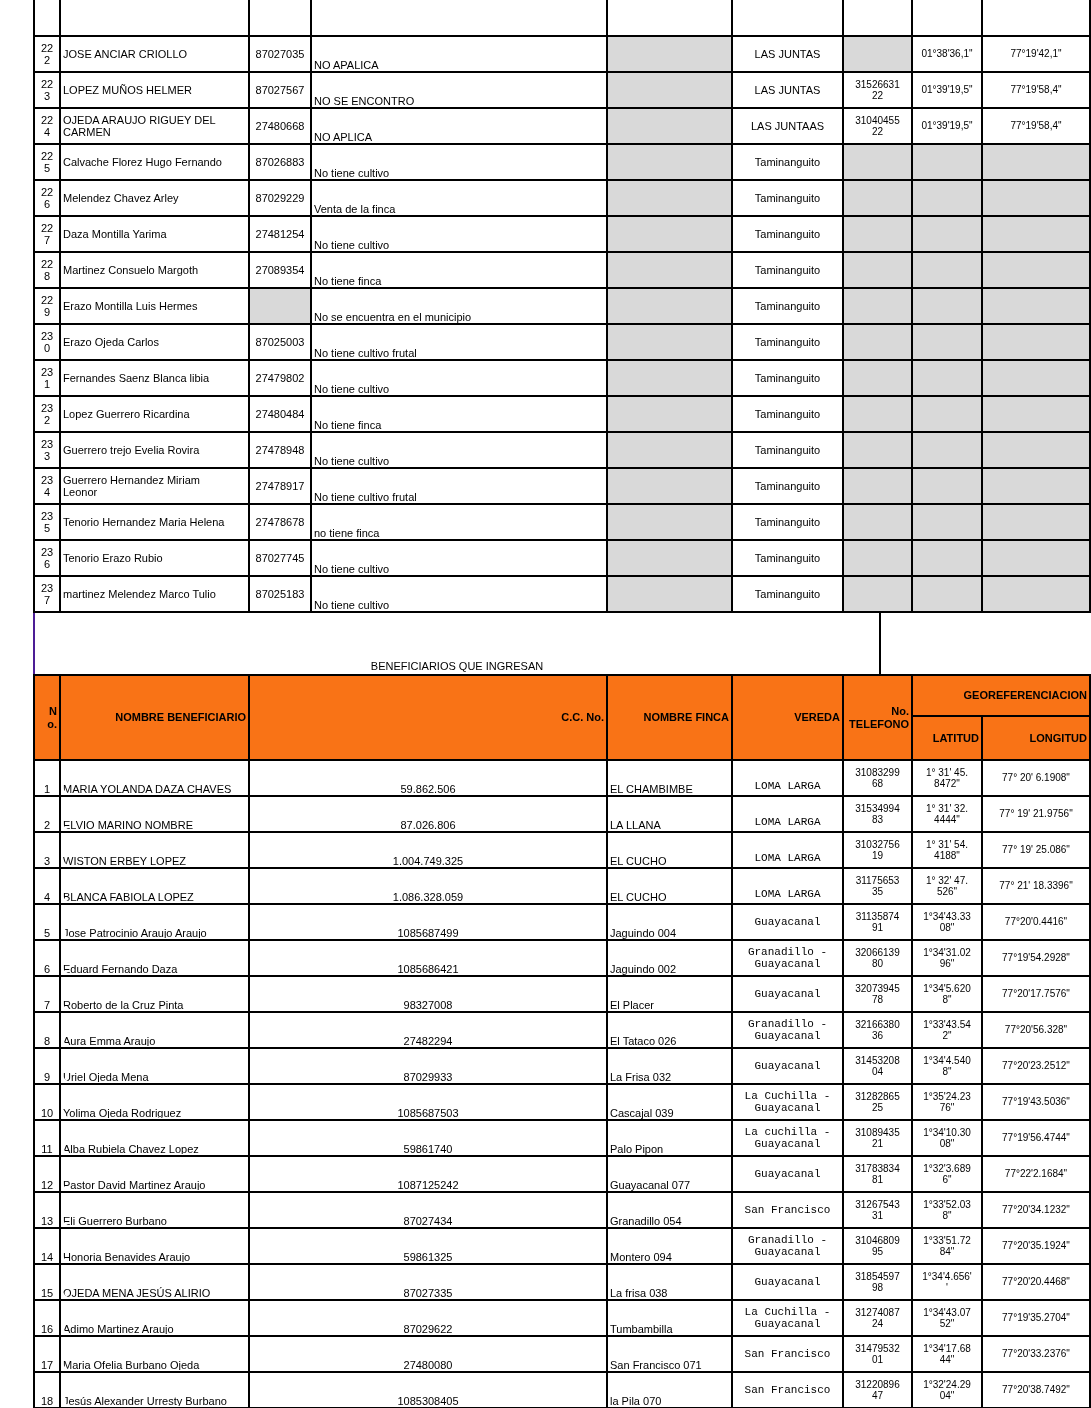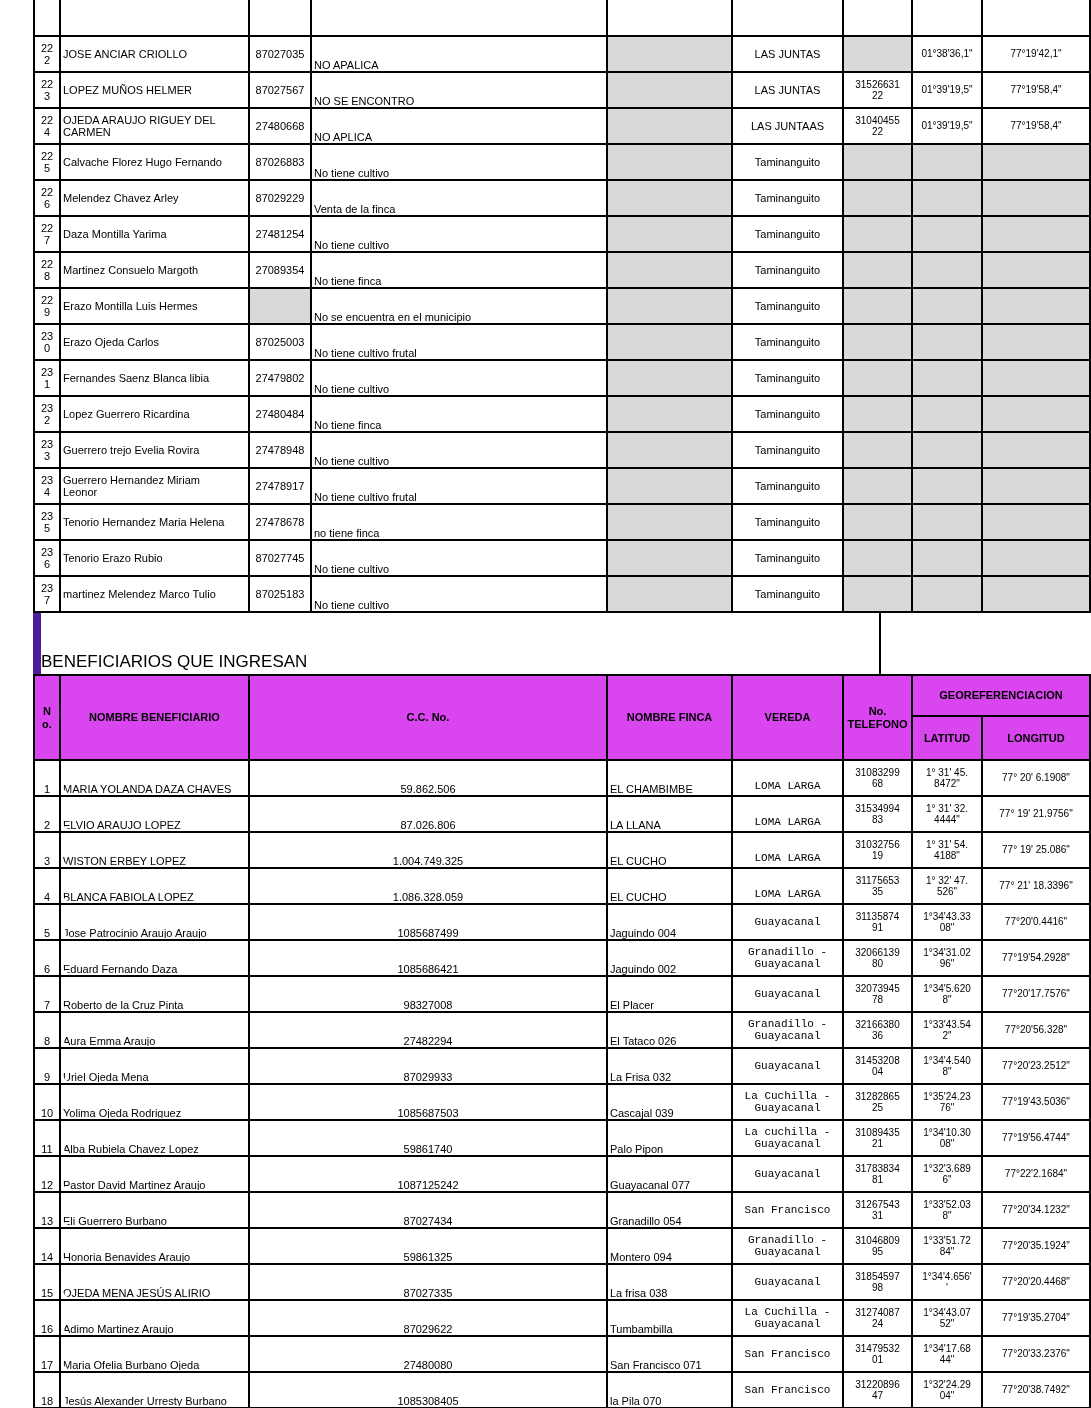--- a/index.html
+++ b/index.html
@@ -39,29 +39,29 @@
   .b-name { text-align:left;   vertical-align:bottom; padding-bottom:3px;border-radius:12px; }
   .b-cc   { text-align:center; vertical-align:bottom; padding-bottom:3px;border-radius:14px; }
   .b-finca{ text-align:left; vertical-align:bottom; padding-bottom:3px; }
   .b-vereda { text-align:center; vertical-align:middle;font-family:Liberation Mono, monospace; }
   .b-tel, .b-lat, .b-lon { text-align:center; vertical-align:middle; font-size:10px; }
   
   #bottom-body tr:nth-child(-n+4) .b-vereda { vertical-align:bottom; padding-bottom:3px; }
 
   
   .title-box {
-    height:61px; border-left:8px solid #4c1d95; border-right:2px solid #000;
-    display:flex; align-items:flex-end; justify-content:flex-start;
-    font-size:17px; padding-bottom:2px; box-sizing:border-box;
+    height:61px; border-left:2px solid #4c1d95; border-right:2px solid #000;
+    display:flex; align-items:flex-end; justify-content:center;
+    font-size:11px; padding-bottom:2px; box-sizing:border-box;
   }
 
   
   table.tbl thead th {
-    font-weight:bold; text-align:center; vertical-align:middle;
-    background:#d946ef;
+    font-weight:bold; text-align:right; vertical-align:middle;
+    background:#f97316;
   }
   tr.h1 { height:41px; }
   tr.h2 { height:44px; }
 </style>
 </head>
 <body>
 
 <div class="sheet">
 
   <table class="tbl top">
@@ -327,21 +327,21 @@
           <td class="b-finca">EL CHAMBIMBE</td>
           <td class="b-vereda">LOMA LARGA</td>
           <td class="b-tel">31083299
 68</td>
           <td class="b-lat">1° 31' 45.
 8472"</td>
           <td class="b-lon">77° 20' 6.1908"</td>
         </tr>
         <tr>
           <td class="b-no">2</td>
-          <td class="b-name">ELVIO ARAUJO LOPEZ</td>
+          <td class="b-name">ELVIO MARINO NOMBRE</td>
           <td class="b-cc">87.026.806</td>
           <td class="b-finca">LA LLANA</td>
           <td class="b-vereda">LOMA LARGA</td>
           <td class="b-tel">31534994
 83</td>
           <td class="b-lat">1° 31' 32.
 4444"</td>
           <td class="b-lon">77° 19' 21.9756"</td>
         </tr>
         <tr>

